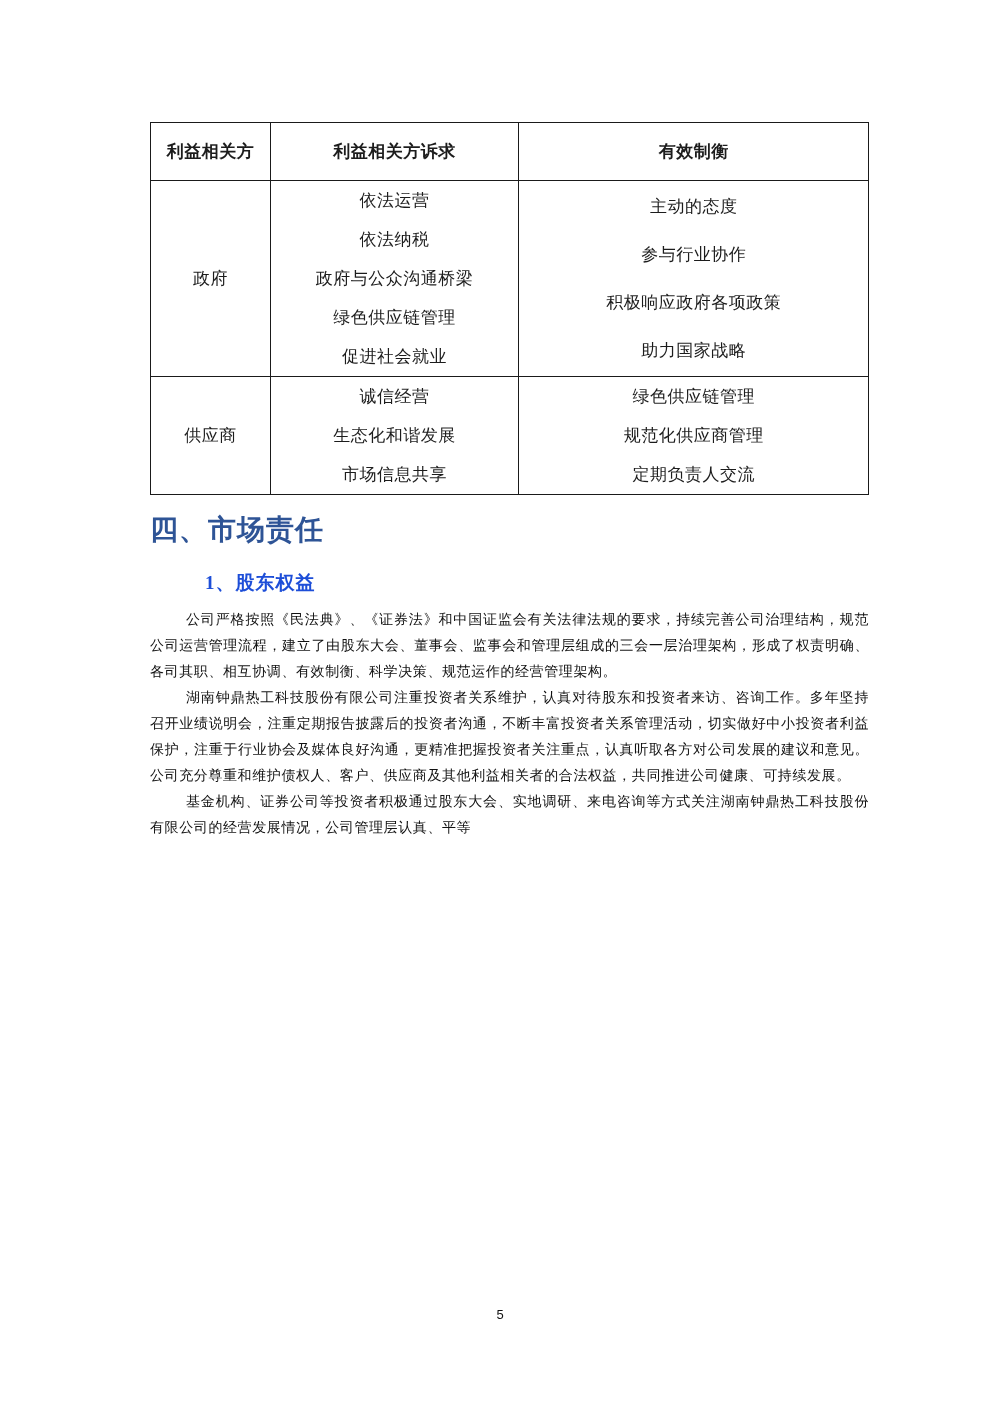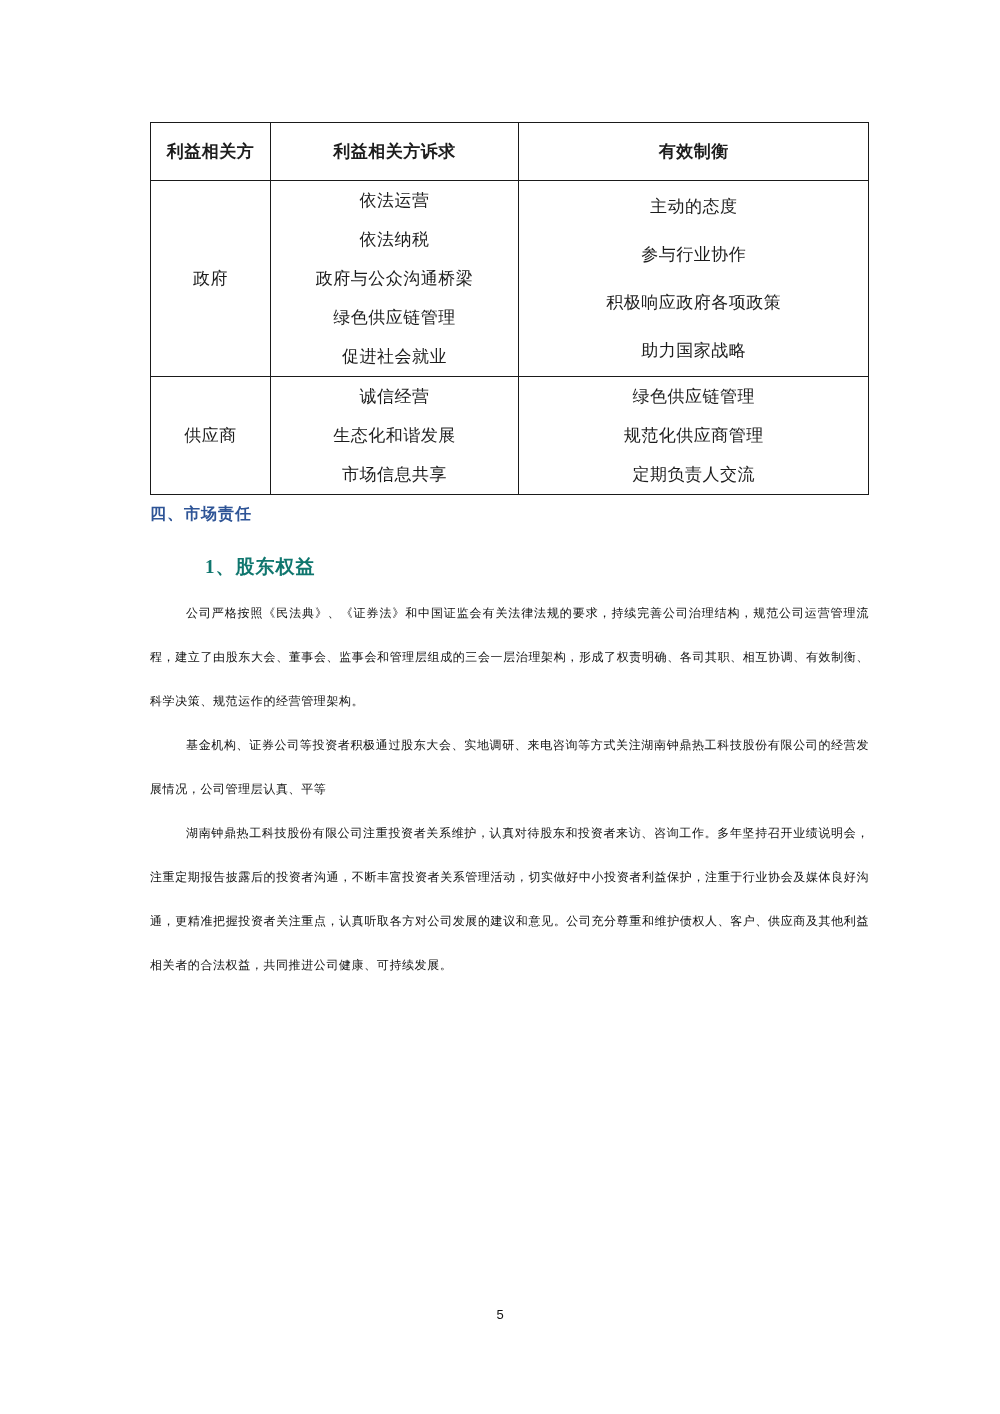--- a/index.html
+++ b/index.html
@@ -39,40 +39,41 @@
   table.stk th {
     font-weight: bold;
     height: 58px;
   }
   .cell-lines { width: 100%; }
   .cell-lines .line { line-height: 39px; }
   .cell-lines.sparse .line { line-height: 48px; }
 
   
   .h1 {
-    font-size: 16px;
+    margin-top: 16px;
+    font-size: 28px;
     font-weight: bold;
     letter-spacing: 1px;
     line-height: 38px;
   }
   .h2 {
     margin-top: 18px;
     margin-left: 55px;
     font-size: 19px;
     font-weight: bold;
     letter-spacing: 1px;
     line-height: 32px;
-    color: #0f766e;
+    color: #1d4ed8;
   }
 
   
   .body-text { margin-top: 8px; }
   .para {
-    font-size: 12px;
-    line-height: 44px;
+    font-size: 14px;
+    line-height: 26px;
     text-align: justify;
     text-indent: 36px;
     letter-spacing: 0.6px;
     color: #111111;
   }
 
   
   .footer {
     position: absolute;
     left: 0;
@@ -142,19 +143,19 @@
       </tr>
     </tbody>
   </table>
 
   <div class="h1" style="color: rgb(46, 84, 150);">四、市场责任</div>
 
   <div class="h2">1、股东权益</div>
 
   <div class="body-text">
     <p class="para">公司严格按照《民法典》、《证券法》和中国证监会有关法律法规的要求，持续完善公司治理结构，规范公司运营管理流程，建立了由股东大会、董事会、监事会和管理层组成的三会一层治理架构，形成了权责明确、各司其职、相互协调、有效制衡、科学决策、规范运作的经营管理架构。</p>
+    <p class="para">湖南钟鼎热工科技股份有限公司注重投资者关系维护，认真对待股东和投资者来访、咨询工作。多年坚持召开业绩说明会，注重定期报告披露后的投资者沟通，不断丰富投资者关系管理活动，切实做好中小投资者利益保护，注重于行业协会及媒体良好沟通，更精准把握投资者关注重点，认真听取各方对公司发展的建议和意见。公司充分尊重和维护债权人、客户、供应商及其他利益相关者的合法权益，共同推进公司健康、可持续发展。</p>
     <p class="para">基金机构、证券公司等投资者积极通过股东大会、实地调研、来电咨询等方式关注湖南钟鼎热工科技股份有限公司的经营发展情况，公司管理层认真、平等</p>
-    <p class="para">湖南钟鼎热工科技股份有限公司注重投资者关系维护，认真对待股东和投资者来访、咨询工作。多年坚持召开业绩说明会，注重定期报告披露后的投资者沟通，不断丰富投资者关系管理活动，切实做好中小投资者利益保护，注重于行业协会及媒体良好沟通，更精准把握投资者关注重点，认真听取各方对公司发展的建议和意见。公司充分尊重和维护债权人、客户、供应商及其他利益相关者的合法权益，共同推进公司健康、可持续发展。</p>
   </div>
 
 </div>
 
 <div class="footer">5</div>
 
 </body></html>

